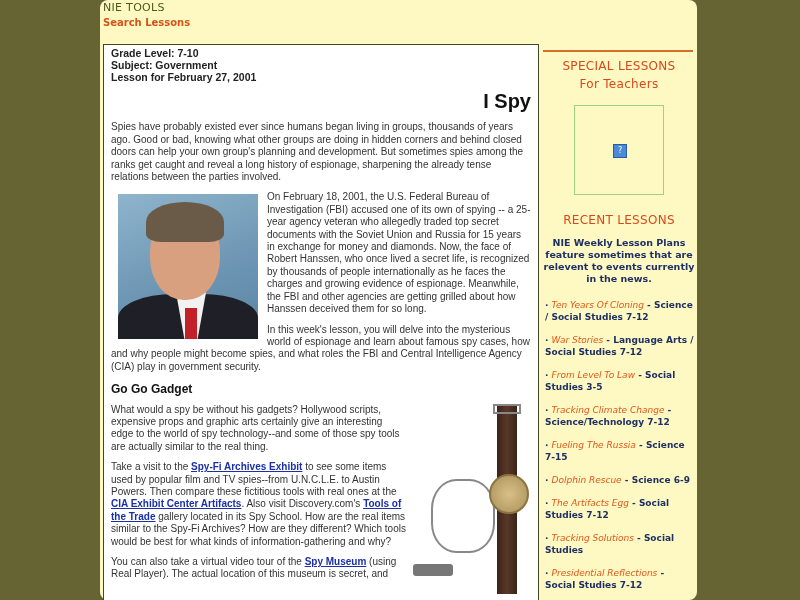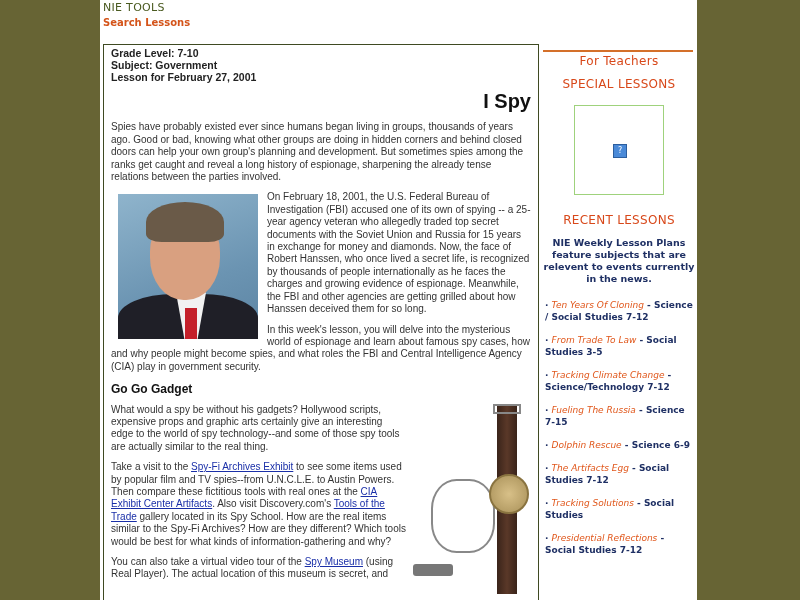--- a/index.html
+++ b/index.html
@@ -4,21 +4,22 @@
 <style>
   html, body { margin:0; padding:0; }
   body {
     width:800px; height:600px; overflow:hidden;
     background:#676434;
     font-family:"Liberation Sans", sans-serif;
     position:relative;
   }
   .page {
     position:absolute; left:100px; top:0; width:597px; height:600px;
-    background:#ffffff;
+    background:#fef9c3;
+    border-radius:8px;
   }
   .topnav { position:absolute; left:3px; top:1px; font-family:"DejaVu Sans", sans-serif; }
   .topnav .tools { font-size:11px; color:#4a5a20; letter-spacing:0.3px; display:block; line-height:14px; }
   .topnav .search { font-size:10px; color:#d4541a; display:block; line-height:14px; margin-top:1px; font-weight:bold; }
   .main {
     position:absolute; left:3px; top:44px; width:436px; height:560px;
     background:#fff; border:1px solid #3f4a22; box-sizing:border-box;
     padding:0 7px; color:#333; font-size:10px; line-height:12.4px;
     overflow:hidden;
   }
@@ -35,21 +36,21 @@
   .photo .suit { position:absolute; left:0; top:100px; width:140px; height:60px; background:#1f1f27; border-radius:40% 40% 0 0; }
   .photo .shirt { position:absolute; left:58px; top:98px; width:30px; height:50px; background:#f2f2f2; clip-path:polygon(0 0,100% 0,70% 100%,30% 100%); }
   .photo .tie { position:absolute; left:67px; top:114px; width:12px; height:40px; background:#c4202a; }
   h3 { font-size:12px; font-weight:bold; margin:10px 0 8px 0; color:#111; }
   .watch { float:right; width:120px; height:190px; margin:0 -2px 0 6px; position:relative; }
   .strap { position:absolute; left:84px; top:0; width:20px; height:190px; background:linear-gradient(90deg,#3a241a,#5a3828,#3a241a); }
   .buckle { position:absolute; left:80px; top:0; width:28px; height:10px; border:2px solid #888; box-sizing:border-box; }
   .dial { position:absolute; left:76px; top:70px; width:36px; height:36px; border-radius:50%; background:radial-gradient(#d8c088,#a89058); border:2px solid #8a7440; }
   .cable { position:absolute; left:18px; top:75px; width:60px; height:70px; border:2px solid #888; border-radius:40%; }
   .plug { position:absolute; left:0; top:160px; width:40px; height:12px; background:#777; border-radius:3px; }
-  a.lnk { color:#1a2fa8; font-weight:normal; text-decoration:underline; }
+  a.lnk { color:#1a2fa8; font-weight:bold; text-decoration:underline; }
   .side {
     position:absolute; left:443px; top:44px; width:152px; height:560px;
     font-family:"DejaVu Sans", sans-serif; font-size:9px; line-height:12px;
   }
   .side .rule { border-top:2px solid #d4702a; margin:6px 2px 0 0; }
   .side .h { text-align:center; color:#d8481a; font-size:12px; line-height:18px; letter-spacing:0.3px; }
   .side .h1 { margin-top:5px; }
   .ad { width:88px; height:88px; margin:12px auto 16px; border:1px solid #9fd27c; position:relative; }
   .ad .q { position:absolute; left:38px; top:38px; width:12px; height:12px; background:#4a8ad8; border:1px solid #2c5e9e; color:#fff; font-size:8px; line-height:12px; text-align:center; }
   .intro { text-align:center; color:#1f3064; font-weight:bold; margin:8px 0 14px; font-size:9.5px; }
@@ -93,30 +94,31 @@
         <div class="dial"></div>
         <div class="plug"></div>
     </div>
     <p>What would a spy be without his gadgets? Hollywood scripts, expensive props and graphic arts certainly give an interesting edge to the world of spy technology--and some of those spy tools are actually similar to the real thing.</p>
     <p><span>Take a visit to the </span><a class="lnk">Spy-Fi Archives Exhibit</a><span> to see some items used by popular film and TV spies--from U.N.C.L.E. to Austin Powers. Then compare these fictitious tools with real ones at the </span><a class="lnk">CIA Exhibit Center Artifacts</a><span>. Also visit Discovery.com's </span><a class="lnk">Tools of the Trade</a><span> gallery located in its Spy School. How are the real items similar to the Spy-Fi Archives? How are they different? Which tools would be best for what kinds of information-gathering and why?</span></p>
     <p><span>You can also take a virtual video tour of the </span><a class="lnk">Spy Museum</a><span> (using Real Player). The actual location of this museum is secret, and</span></p>
   </div>
 
   <div class="side">
     <div class="rule"></div>
+    <div class="h h1">SPECIAL LESSONS</div>
     <div class="h">For Teachers</div>
-    <div class="h h1">SPECIAL LESSONS</div>
     <div class="ad">
       <div class="q">?</div>
     </div>
     <div class="h">RECENT LESSONS</div>
-    <div class="intro">NIE Weekly Lesson Plans feature subjects that are relevent to events currently in the news.</div>
+    <div class="intro">NIE Weekly Lesson Plans feature sometimes that are relevent to events currently in the news.</div>
 
     <div class="item">· <span class="t">Ten Years Of Cloning</span> - <span>Science / Social Studies 7-12</span></div>
-    <div class="item">· <span class="t">From Trade To Law</span> - <span>Social Studies 3-5</span></div>
+    <div class="item">· <span class="t">War Stories</span> - <span>Language Arts / Social Studies 7-12</span></div>
+    <div class="item">· <span class="t">From Level To Law</span> - <span>Social Studies 3-5</span></div>
     <div class="item">· <span class="t">Tracking Climate Change</span> - <span>Science/Technology 7-12</span></div>
     <div class="item">· <span class="t">Fueling The Russia</span> - <span>Science 7-15</span></div>
     <div class="item">· <span class="t">Dolphin Rescue</span> - <span>Science 6-9</span></div>
     <div class="item">· <span class="t">The Artifacts Egg</span> - <span>Social Studies 7-12</span></div>
     <div class="item">· <span class="t">Tracking Solutions</span> - <span>Social Studies</span></div>
     <div class="item">· <span class="t">Presidential Reflections</span> - <span>Social Studies 7-12</span></div>
 
   </div>
 </div>
 

